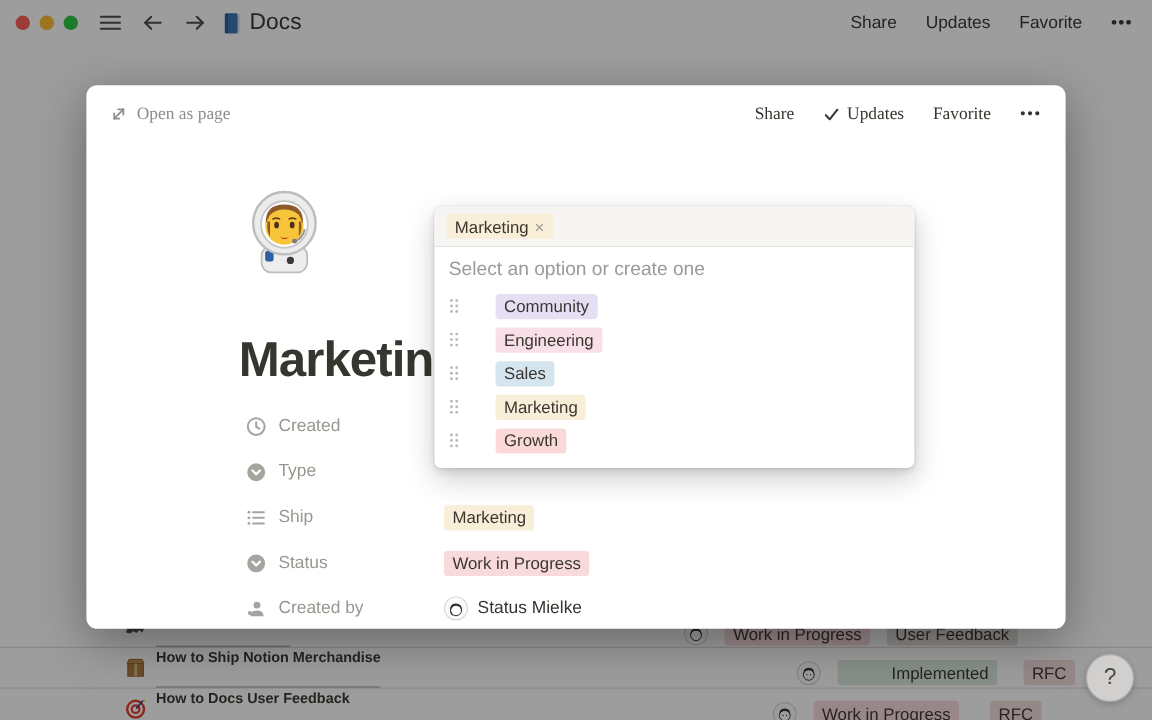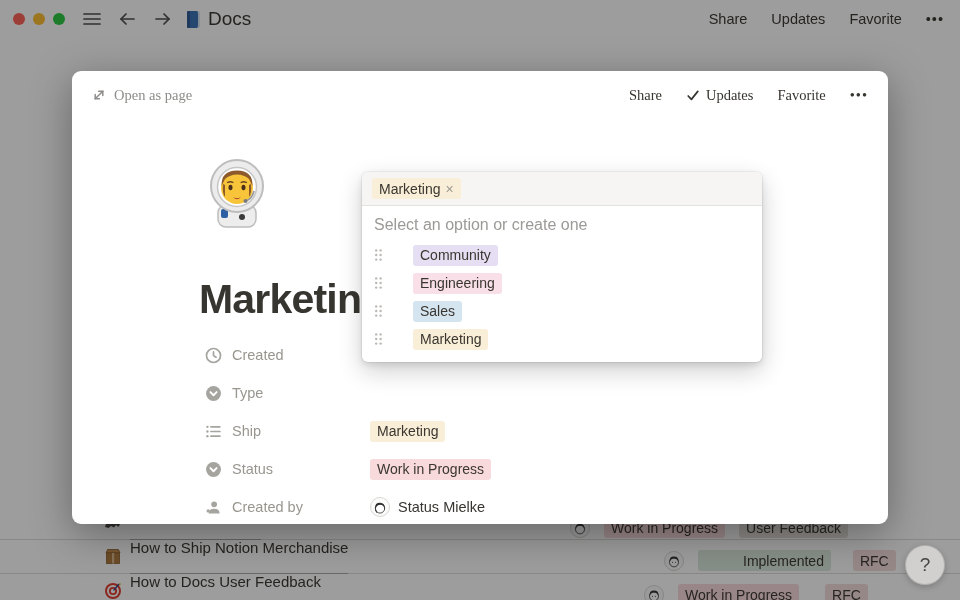--- a/index.html
+++ b/index.html
@@ -14,21 +14,21 @@
   .traffic { display:flex; gap:8px; margin-left:13px; }
   .light { width:12px; height:12px; border-radius:50%; }
   .tb-ico { display:flex; align-items:center; justify-content:center; margin-left:18px; cursor:default; }
   .tb-title { display:flex; align-items:center; gap:8px; margin-left:16px; font-size:19px; font-weight:500; color:#37352F; }
   .book { width:13px; height:17px; background:#3A72B5; border-left:3px solid #2B5A94; border-right:2px solid #D9E4F1; border-radius:1px 3px 3px 1px; }
   .topbar-menu { margin-left:auto; display:flex; align-items:center; gap:24px; padding-right:16px; font-size:14.5px; color:#37352F; }
 
   .rows { position:absolute; left:0; top:506px; width:960px; }
   .t-row { position:relative; height:34px; display:flex; align-items:center; padding-left:104px; border-bottom:1px solid #DEDDDA; background:#fff; }
   .t-ico { width:18px; height:18px; margin-right:8px; display:flex; align-items:center; justify-content:center; flex:none; }
-  .t-title { font-size:15px; font-weight:400; color:#37352F; border-bottom:1px solid #A9A7A3; padding-bottom:17px; }
+  .t-title { font-size:12px; font-weight:700; color:#37352F; border-bottom:1px solid #A9A7A3; padding-bottom:17px; }
   .t-right { position:absolute; display:flex; align-items:center; gap:14px; height:21px; }
   .avatar { width:20px; height:20px; border-radius:50%; background:#FBFBFA; border:1px solid #D8D7D4; overflow:hidden; flex:none; display:flex; align-items:center; justify-content:center; }
 
   .chip { display:inline-flex; align-items:center; height:21px; padding:0 7px; border-radius:3px; font-size:14px; line-height:1; color:#3A3630; white-space:nowrap; }
 
   .help-btn { position:absolute; left:905px; top:545px; width:40px; height:40px; border-radius:50%;
     background:#D2D0CE; border:1px solid rgba(0,0,0,0.14); box-shadow:0 2px 6px rgba(0,0,0,0.2);
     display:flex; align-items:center; justify-content:center; font-size:19px; color:#454440; z-index:6; }
 
   
@@ -386,18 +386,33 @@
                 <circle cx="2.2" cy="7" r="1.2"></circle>
                 <circle cx="6.6" cy="7" r="1.2"></circle>
                 <circle cx="2.2" cy="11.6" r="1.2"></circle>
                 <circle cx="6.6" cy="11.6" r="1.2"></circle>
               </g>
             </svg>
         </span>
         <span class="chip" style="background-color: rgb(249, 238, 215);">Marketing</span>
       </div>
 
+      <div class="dd-opt">
+        <span class="handle">
+          <svg width="9" height="14" viewBox="0 0 9 14">
+              <g fill="#BBB9B5">
+                <circle cx="2.2" cy="2.4" r="1.2"></circle>
+                <circle cx="6.6" cy="2.4" r="1.2"></circle>
+                <circle cx="2.2" cy="7" r="1.2"></circle>
+                <circle cx="6.6" cy="7" r="1.2"></circle>
+                <circle cx="2.2" cy="11.6" r="1.2"></circle>
+                <circle cx="6.6" cy="11.6" r="1.2"></circle>
+              </g>
+            </svg>
+        </span>
+        <span class="chip" style="background-color: rgb(250, 217, 216);">Growth</span>
+      </div>
 
 
     </div>
   </div>
 
 </div>
 
 </body></html>

